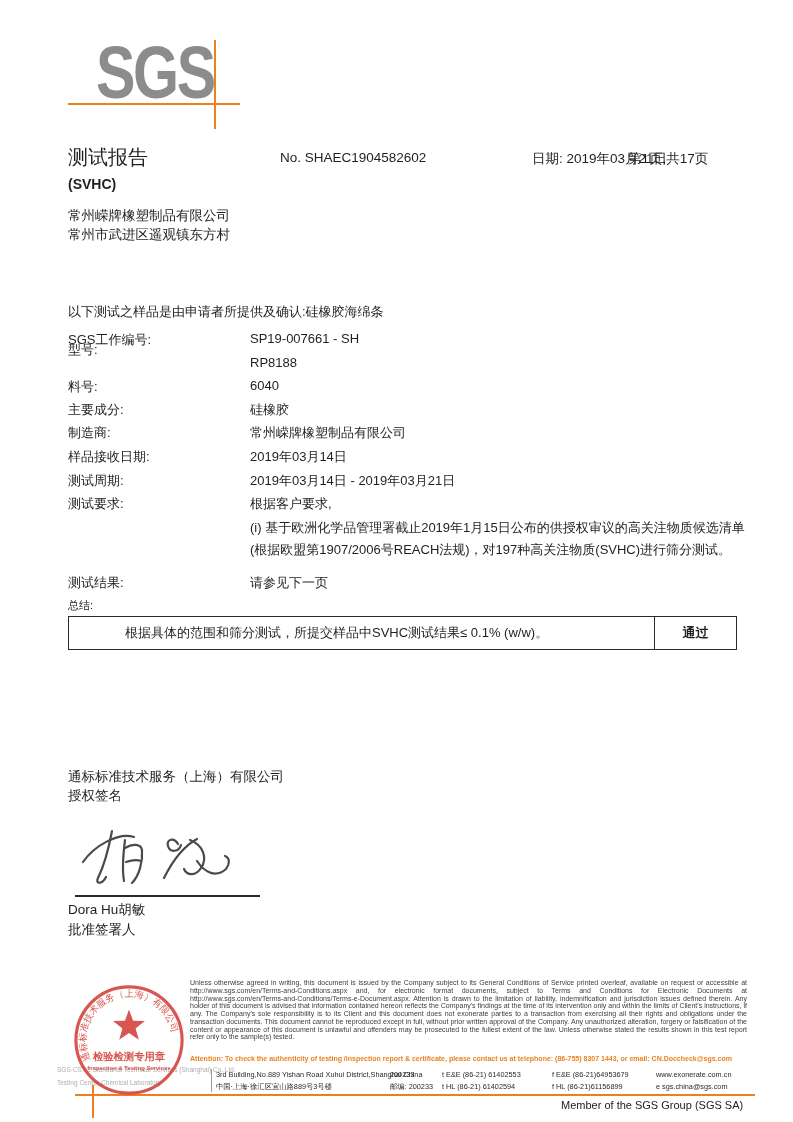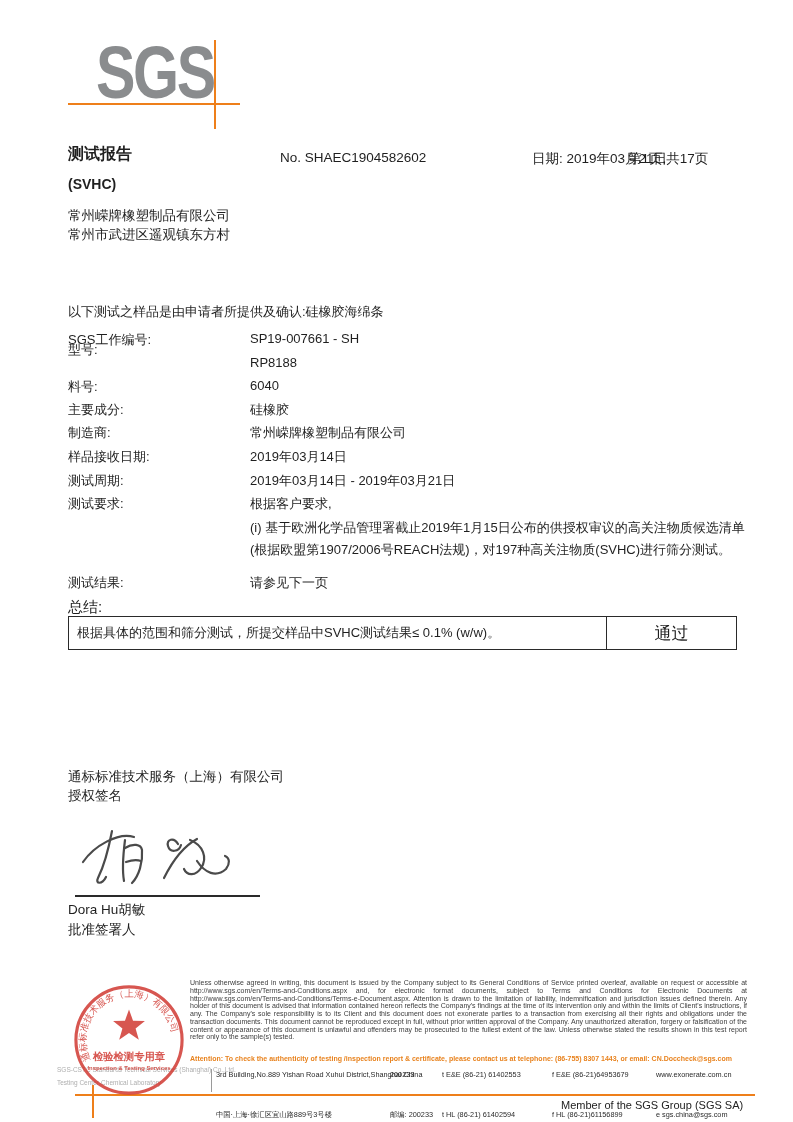--- a/index.html
+++ b/index.html
@@ -7,61 +7,61 @@
         font-family:"Liberation Sans","DejaVu Sans",sans-serif;color:#1f1f1f;padding-left:15px;}
   .abs{position:absolute;}
 
   
   .logo-text{left:96px;top:36px;font-size:74px;font-weight:bold;color:#8a8c8e;
              letter-spacing:-3px;line-height:1;transform:scaleX(.80);transform-origin:left top;}
   .logo-hline{left:68px;top:103px;width:172px;height:2px;background:#ee7f1a;}
   .logo-vline{left:214px;top:40px;width:2px;height:89px;background:#ee7f1a;}
 
   
-  .doc-title1{left:68px;top:144px;font-size:16px;font-weight:bold;text-align:center;}
+  .doc-title1{left:68px;top:144px;font-size:20px;font-weight:normal;text-align:center;}
   .doc-title2{left:68px;top:176px;font-size:14px;font-weight:bold;}
   .report-no{left:280px;top:150px;font-size:13.5px;}
   .date-line{left:484px;top:150px;font-size:13.5px;margin-left:48px;}
   .page-info{left:628px;top:150px;font-size:13.5px;}
 
   .applicant{left:68px;top:206px;font-size:13.5px;line-height:19px;}
 
   
   .intro{left:68px;top:303px;font-size:13px;}
   .lbl{left:68px;font-size:13px;}
   .val{left:250px;font-size:13px;}
   .req-para{left:250px;top:517px;width:497px;font-size:13px;line-height:21.5px;}
 
-  .summary-label{left:68px;top:598px;font-size:15px;}
+  .summary-label{left:68px;top:598px;font-size:11px;}
   .conclusion-table{left:68px;top:616px;width:669px;height:34px;border:1.5px solid #2a2a2a;
                     display:flex;box-sizing:border-box;}
   .conclusion-cell{flex:0 0 537px;display:flex;align-items:center;padding-left:8px;
-                   font-size:13px;box-sizing:border-box;}
+                   font-size:13px;box-sizing:border-box;margin-left:48px;}
   .verdict-cell{flex:1;border-left:1.5px solid #2a2a2a;display:flex;align-items:center;
-                justify-content:center;font-size:17px;}
+                justify-content:center;font-size:13px;font-weight:bold;}
 
   
   .sig-company{left:68px;top:768px;font-size:13.5px;}
   .sig-auth{left:68px;top:787px;font-size:13.5px;}
   .sig-svg{left:78px;top:818px;}
   .sig-line{left:75px;top:895px;width:185px;height:2px;background:#2a2a2a;}
   .sig-name{left:68px;top:901px;font-size:13.5px;}
   .sig-title{left:68px;top:921px;font-size:13.5px;}
 
   
   .gray-co1{left:57px;top:1066px;font-size:6.5px;color:#aeaeae;white-space:nowrap;}
   .gray-co2{left:57px;top:1079px;font-size:6.5px;color:#aeaeae;white-space:nowrap;}
   .stamp{left:70px;top:983px;z-index:3;}
   .legal{left:190px;top:979px;width:557px;font-size:7px;line-height:7.75px;
          text-align:justify;color:#3c3c3c;}
   .attention{left:190px;top:1055px;width:557px;font-size:7px;line-height:7.9px;
              color:#e8821d;font-weight:bold;}
   .addr-divider{left:211px;top:1069px;width:1px;height:23px;background:#9a9a9a;}
   .addr{font-size:7.3px;color:#2a2a2a;white-space:nowrap;}
-  .r1{top:1070px;} .r2{top:1110px;}
+  .r1{top:1070px;} .r2{top:1082px;}
   .c-addr{left:216px;} .c-zip{left:390px;} .c-tel{left:442px;} .c-fax{left:552px;text-align:center;} .c-web{left:656px;}
   .bottom-hline{left:75px;top:1094px;width:680px;height:2px;background:#ee7f1a;}
   .bottom-vline{left:92px;top:1085px;width:2px;height:33px;background:#ee7f1a;}
   .member{left:561px;top:1099px;font-size:11px;color:#222;}
 </style>
 </head>
 <body>
 
 <div class="page">
 

